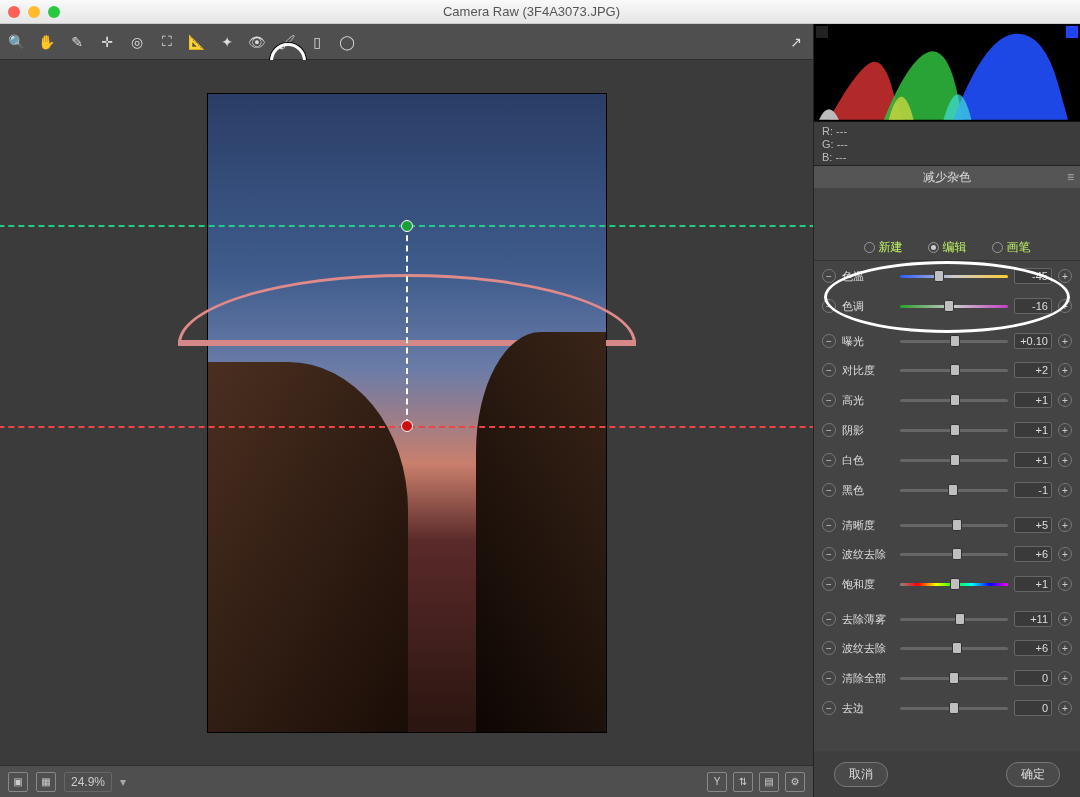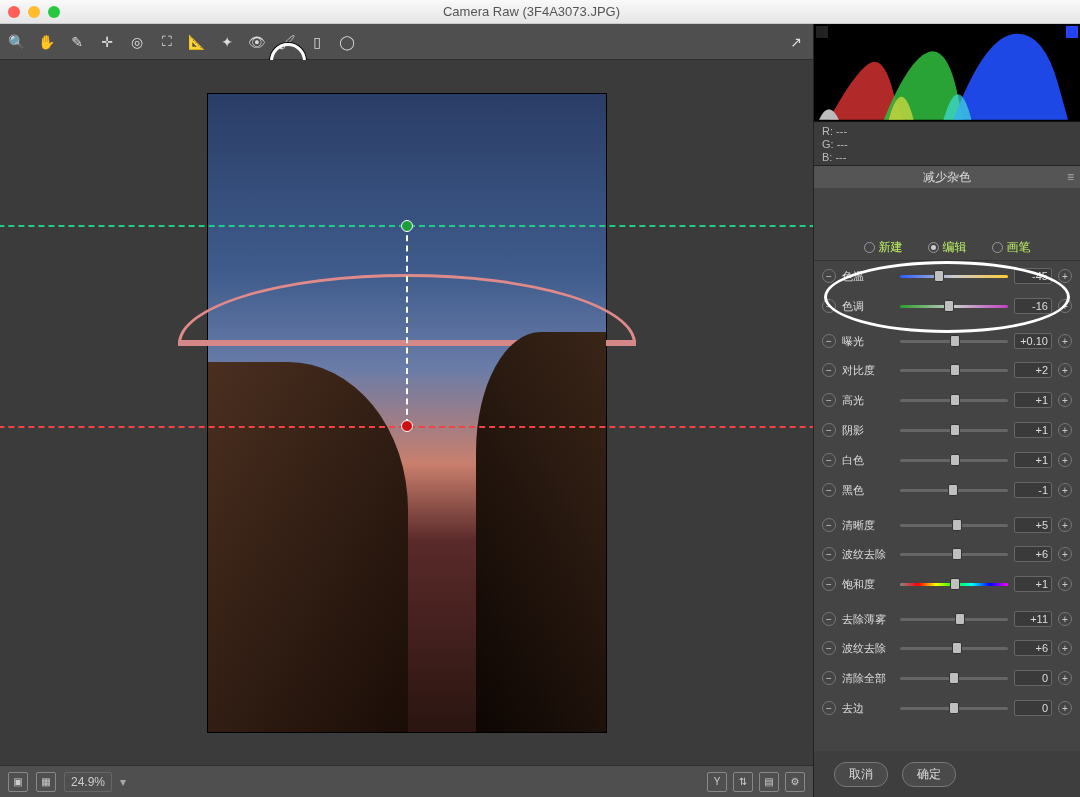--- a/index.html
+++ b/index.html
@@ -58,21 +58,21 @@
   .sr-bar.temp{background:linear-gradient(90deg,#2a5cff,#ccc,#ffcc33);}
   .sr-bar.tint{background:linear-gradient(90deg,#2a9f2a,#ccc,#c040c0);}
   .sr-bar.sat{background:linear-gradient(90deg,#888,#f00,#ff0,#0f0,#0ff,#00f,#f0f);}
   .sr-handle{position:absolute;top:1px;width:10px;height:12px;background:#bfbfbf;border:1px solid #333;border-radius:2px;transform:translateX(-5px);}
   .sr-val{width:38px;text-align:right;border:1px solid #666;background:#3a3a3a;color:#ddd;font-size:11px;padding:1px 3px;border-radius:2px;}
   .ellipse{position:absolute;border:3px solid #fff;border-radius:50%;pointer-events:none;width:246px;height:72px;left:10px;top:0px;}
   .footer{height:28px;background:#4f4f4f;display:flex;align-items:center;padding:0 8px;gap:10px;border-top:1px solid #222;font-size:11px;}
   .chk{width:11px;height:11px;border:1px solid #888;display:inline-block;vertical-align:middle;}
   .chk.on{background:#1a6fd6;}
   .btn{padding:3px 14px;border:1px solid #777;border-radius:12px;color:#ddd;font-size:12px;background:#4a4a4a;}
-  .bottom-buttons{height:46px;background:#3e3e3e;display:flex;align-items:center;justify-content:flex-start;gap:14px;padding:0 20px;}
+  .bottom-buttons{height:46px;background:#3e3e3e;display:flex;align-items:center;justify-content:space-between;gap:14px;padding:0 20px;}
   .clearbtn{padding:2px 8px;border:1px solid #777;border-radius:2px;font-size:11px;color:#ccc;}
 </style>
 </head>
 <body>
 
 <div class="titlebar">
   <div class="traffic">
     <div class="tl r"></div>
     <div class="tl y"></div>
     <div class="tl g"></div>

